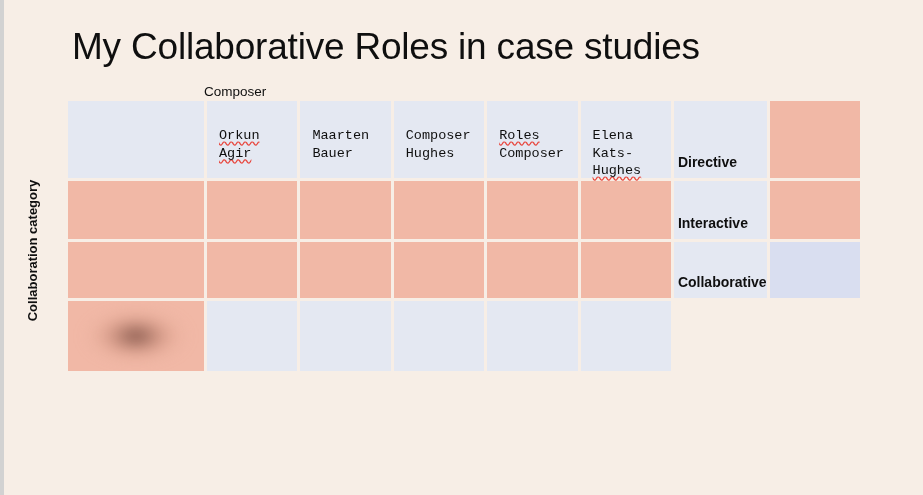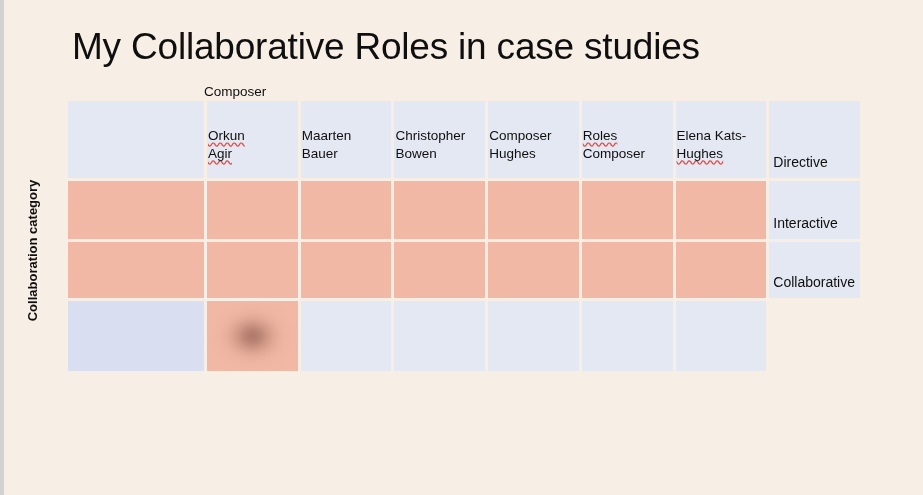--- a/index.html
+++ b/index.html
@@ -87,43 +87,44 @@
   .cell {
     position: relative;
     overflow: hidden;
   }
   .cell.light   { background: #e4e8f2; }
   .cell.salmon  { background: #f1b8a6; }
   .cell.bluecell{ background: #d9def0; }
 
   .col-header {
     background: #e4e8f2;
-    padding: 26px 0 0 1px;
+    padding: 26px 0 0 12px;
     font-size: 13.5px;
     line-height: 1.30;
     font-weight: 400;
     color: #0f0f0f;
     box-sizing: border-box;
+    font-family: Liberation Mono, monospace;
   }
   .col-header .hname {
     display: inline;
   }
   
   .sp {
     text-decoration: underline wavy #e8453c;
     text-decoration-skip-ink: none;
     text-underline-offset: 2px;
   }
   .row-header {
     background: #e4e8f2;
     display: flex;
     align-items: flex-end;
     padding: 0 0 8px 4px;
     font-size: 14px;
-    font-weight: 400;
+    font-weight: 700;
     color: #0f0f0f;
     box-sizing: border-box;
   }
 
   
   .smudge {
     position: absolute;
     left: 0;
     top: 0;
     right: 0;
@@ -158,24 +159,20 @@
 
     <div class="col-header">
       <span class="hname sp">Orkun</span><br>
       <span class="hname sp">Agir</span>
     </div>
     <div class="col-header">
       <span class="hname">Maarten</span><br>
       <span class="hname">Bauer</span>
     </div>
     <div class="col-header">
-      <span class="hname">Christopher</span><br>
-      <span class="hname">Bowen</span>
-    </div>
-    <div class="col-header">
       <span class="hname">Composer</span><br>
       <span class="hname">Hughes</span>
     </div>
     <div class="col-header">
       <span class="hname sp">Roles</span><br>
       <span class="hname">Composer</span>
     </div>
     <div class="col-header">
       <span class="hname">Elena Kats-</span><br>
       <span class="hname sp">Hughes</span>

